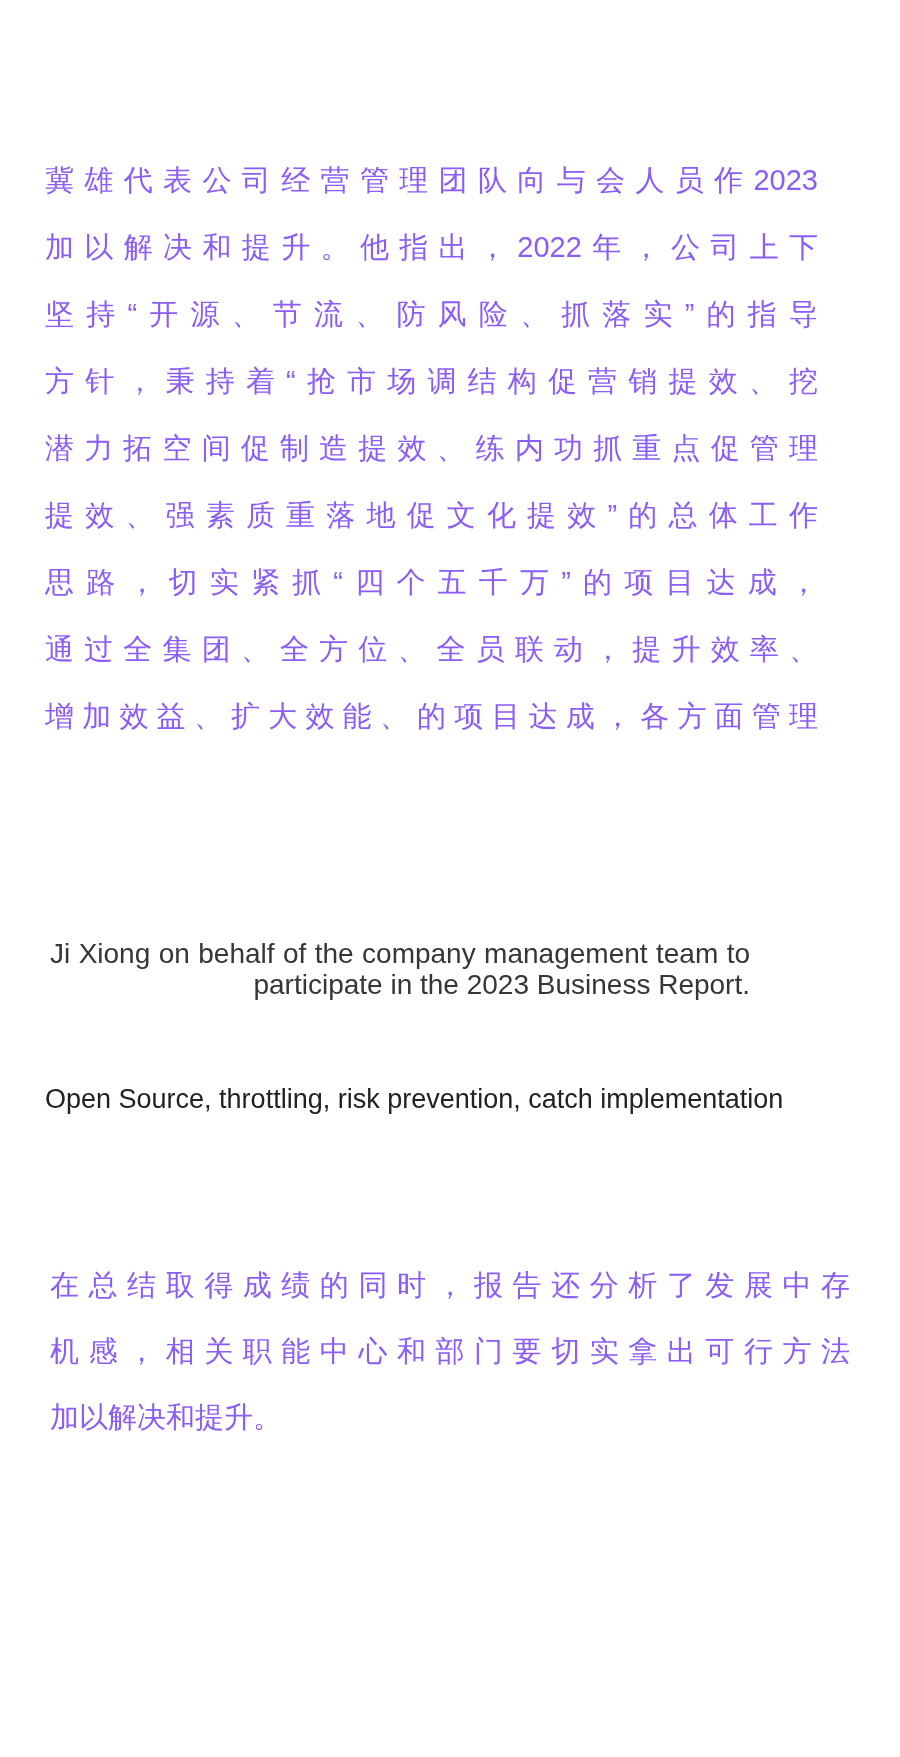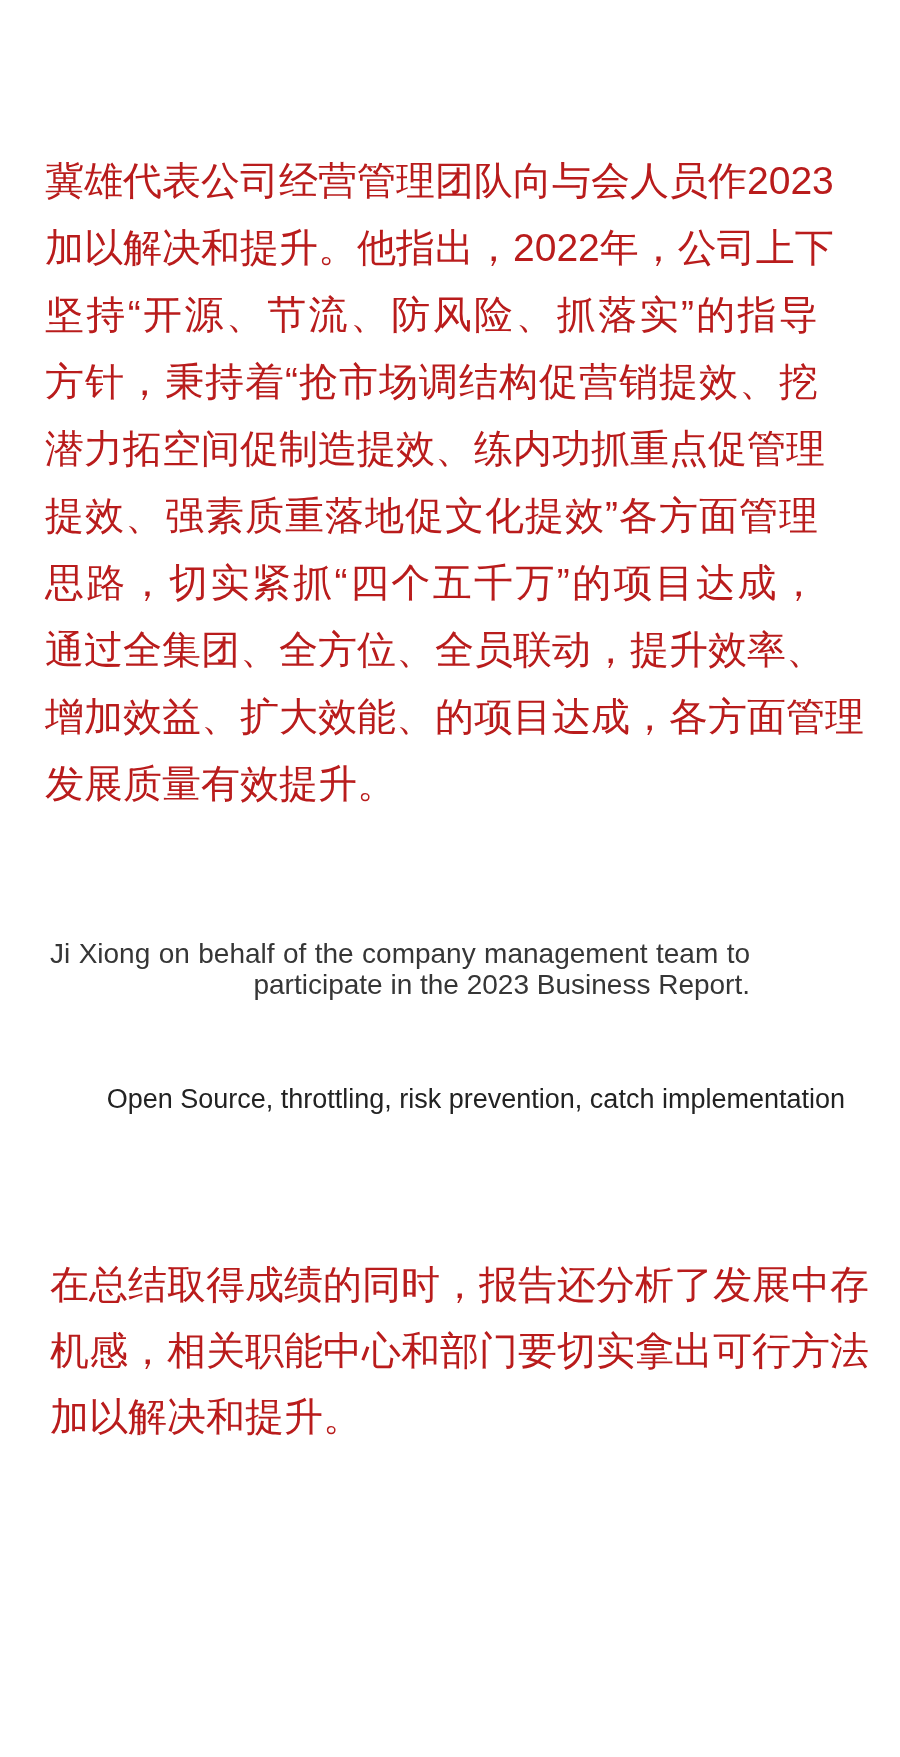--- a/index.html
+++ b/index.html
@@ -11,22 +11,22 @@
     position: relative;
     width: 900px;
     height: 1757px;
     background: #ffffff;
     overflow: hidden;
     font-family: "Liberation Sans", sans-serif;
   }
   
   .zh-para {
     position: absolute;
-    color: #b91c1c;
-    font-size: 39px;
+    color: #8b5cf6;
+    font-size: 29px;
     line-height: 67px;
     font-weight: 400;
     letter-spacing: 0;
   }
   .zh-para .zh-line {
     text-align: justify;
     text-align-last: justify;
     text-justify: inter-character;
     white-space: nowrap;
     height: 67px;
@@ -69,39 +69,38 @@
   
   .keywords {
     position: absolute;
     left: 45px;
     top: 1082px;
     width: 800px;
     color: #222222;
     font-size: 27px;
     line-height: 34px;
     font-weight: 400;
-    text-align: right;
+    text-align: left;
   }
 </style>
 </head>
 <body>
 
 <div class="page">
 
   <div id="para-report" class="zh-para">
     <div class="zh-line">冀雄代表公司经营管理团队向与会人员作2023</div>
     <div class="zh-line">加以解决和提升。他指出，2022年，公司上下</div>
     <div class="zh-line">坚持“开源、节流、防风险、抓落实”的指导</div>
     <div class="zh-line">方针，秉持着“抢市场调结构促营销提效、挖</div>
     <div class="zh-line">潜力拓空间促制造提效、练内功抓重点促管理</div>
-    <div class="zh-line">提效、强素质重落地促文化提效”各方面管理</div>
+    <div class="zh-line">提效、强素质重落地促文化提效”的总体工作</div>
     <div class="zh-line">思路，切实紧抓“四个五千万”的项目达成，</div>
     <div class="zh-line">通过全集团、全方位、全员联动，提升效率、</div>
     <div class="zh-line">增加效益、扩大效能、的项目达成，各方面管理</div>
-    <div class="zh-line last">发展质量有效提升。</div>
   </div>
 
   <div class="caption">
     <div class="cap-line justified">Ji Xiong on behalf of the company management team to</div>
     <div class="cap-line">participate in the 2023 Business Report.</div>
   </div>
 
   <div class="keywords">Open Source, throttling, risk prevention, catch implementation</div>
 
   <div id="para-analysis" class="zh-para">

